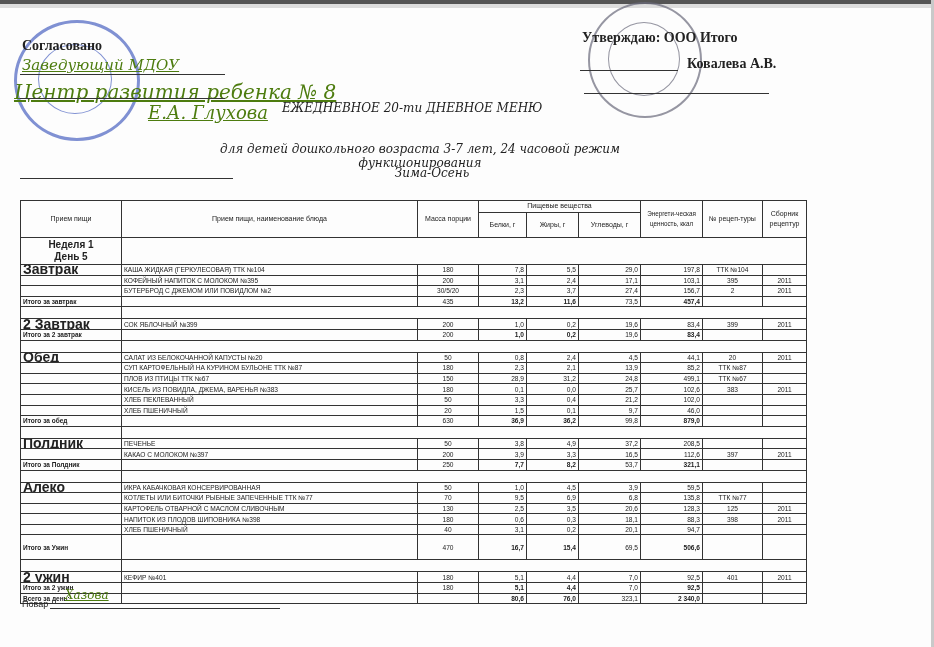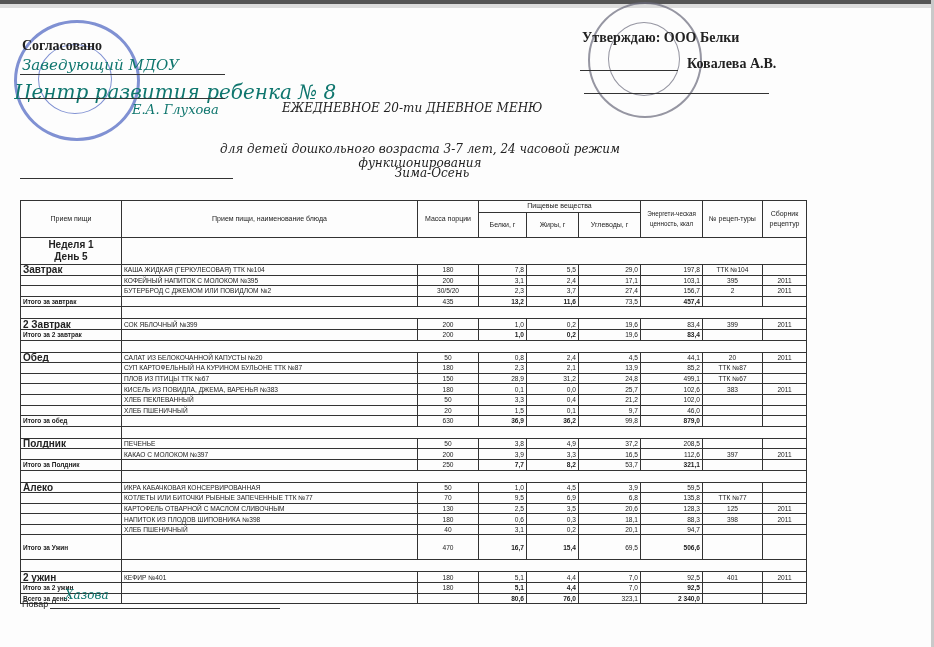--- a/index.html
+++ b/index.html
@@ -2,58 +2,58 @@
 <html><head>
 <meta charset="utf-8">
 <style>
   html, body { margin:0; padding:0; }
   body { width:934px; height:647px; background:#fdfdfd; position:relative; overflow:hidden; font-family:"Liberation Sans", sans-serif; color:#222; }
   .topframe { position:absolute; left:0; top:0; width:934px; height:4px; background:#555; }
   .topframe2 { position:absolute; left:0; top:4px; width:934px; height:4px; background:#ddd; }
   .rightedge { position:absolute; right:0; top:0; width:3px; height:647px; background:#c9c9c9; }
   .agreed { position:absolute; left:22px; top:38px; font-family:"Liberation Serif", serif; font-weight:bold; font-size:14px; }
   .sign-line { position:absolute; height:1px; background:#333; }
-  .hand { position:absolute; font-family:"DejaVu Serif", serif; font-style:italic; color:#0f766e; }
+  .hand { position:absolute; font-family:"DejaVu Serif", serif; font-style:italic; color:#4d7c0f;text-decoration:underline; }
   .stamp { position:absolute; border-radius:50%; border:3px solid #4a62c0; opacity:.7; }
   .stamp.in { border-width:1.5px; }
   .stamp-r { border-color:#6a6a7a; }
   .approve { position:absolute; left:582px; top:30px; font-family:"Liberation Serif", serif; font-weight:bold; font-size:14px; }
   .approve2 { position:absolute; left:680px; top:56px; font-family:"Liberation Serif", serif; font-weight:bold; font-size:14px;padding-left:7px; }
   .title { position:absolute; font-family:"DejaVu Serif", serif; font-style:italic; font-size:12px; text-align:center; }
   table.menu { position:absolute; left:20px; top:200px; border-collapse:collapse; font-size:6.6px; font-family:"Liberation Sans", sans-serif; table-layout:fixed; }
   table.menu td, table.menu th { border:1px solid #333; padding:0 2px; height:9.6px; line-height:9px; white-space:nowrap; overflow:hidden; }
   table.menu th { font-weight:normal; font-size:7px; text-align:center; line-height:10px; }
   .num { text-align:right; }
   .ctr { text-align:center; }
-  .meal { font-size:10px; font-weight:bold; }
+  .meal { font-size:14px; font-weight:bold; }
   .bold { font-weight:bold; }
   .tot { font-size:6.5px; font-weight:bold; }
   .week { text-align:center; font-size:10px; font-weight:bold; line-height:12px !important; }
   .cook { position:absolute; left:22px; top:599px; font-size:9px; }
 </style>
 </head>
 <body>
 
 <div class="topframe"></div>
 <div class="topframe2"></div>
 <div class="rightedge"></div>
 
 <div class="stamp" style="left:14px;top:20px;width:120px;height:115px;"></div>
 <div class="stamp in" style="left:38px;top:44px;width:72px;height:68px;"></div>
 <div class="agreed">Согласовано</div>
 <div class="hand" style="left:22px;top:56px;font-size:15px;">Заведующий МДОУ</div>
 <div class="sign-line" style="left:20px;top:74px;width:205px;"></div>
 <div class="hand" style="left:14px;top:80px;font-size:20px;">Центр развития ребенка № 8</div>
 <div class="sign-line" style="left:20px;top:98px;width:205px;"></div>
-<div class="hand" style="left:132px;top:102px;font-size:13px;">Е.А. Глухова</div>
+<div class="hand" style="left:148px;top:102px;font-size:18px;">Е.А. Глухова</div>
 <div class="sign-line" style="left:20px;top:178px;width:213px;"></div>
 
 <div class="stamp stamp-r" style="left:588px;top:2px;width:110px;height:112px;border-width:2px;"></div>
 <div class="stamp stamp-r in" style="left:608px;top:22px;width:70px;height:72px;"></div>
-<div class="approve">Утверждаю: ООО Белки</div>
+<div class="approve">Утверждаю: ООО Итого</div>
 <div class="sign-line" style="left:580px;top:70px;width:98px;"></div>
 <div class="approve2">Ковалева А.В.</div>
 <div class="sign-line" style="left:584px;top:93px;width:185px;"></div>
 
 <div class="title" style="left:282px;top:101px;width:300px;text-align:left;">ЕЖЕДНЕВНОЕ 20-ти ДНЕВНОЕ МЕНЮ</div>
 <div class="title" style="left:372px;top:122px;width:120px;margin-top:44px;">Зима-Осень</div>
 <div class="title" style="left:170px;top:142px;width:500px;">для детей дошкольного возраста 3-7 лет, 24 часовой режим функционирования</div>
 
 <table class="menu" id="menu">
   <colgroup>

